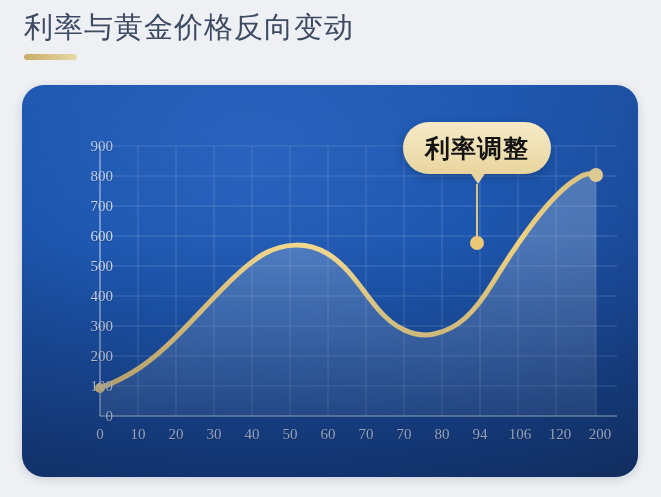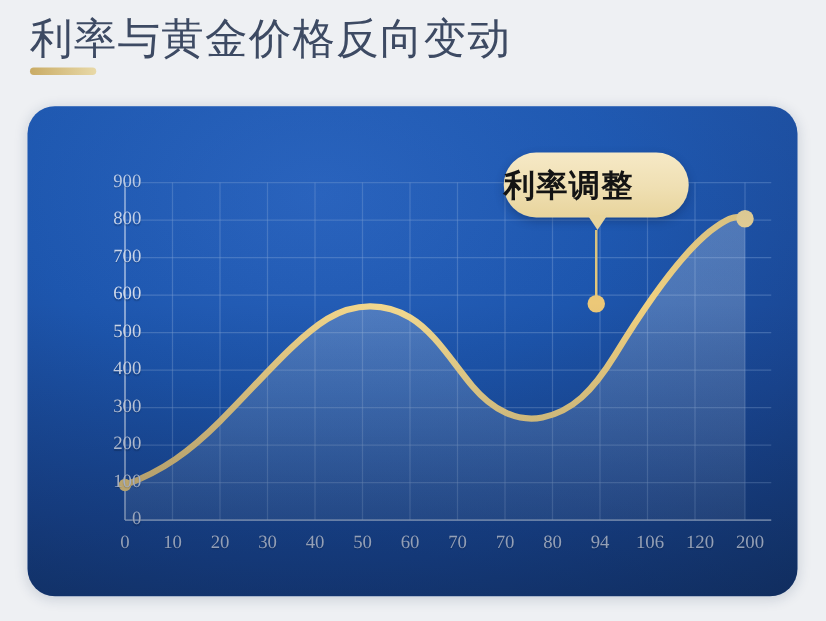--- a/index.html
+++ b/index.html
@@ -6,21 +6,21 @@
   body{
     width:661px;height:497px;
     background:#eef0f3;
     font-family:"Liberation Sans", sans-serif;
     overflow:hidden;
     position:relative;
   }
   
   #page-title{
     position:absolute;left:24px;top:8px;
-    font-size:34px;
+    font-size:29px;
     font-weight:500;
     letter-spacing:1px;
     color:#3d4a63;
     font-family:"Liberation Sans", sans-serif;
     white-space:nowrap;
   }
   #title-accent{
     position:absolute;left:24px;top:54px;
     width:53px;height:6px;border-radius:3px;
     background:linear-gradient(90deg,#c9ab64 0%,#e8d9a8 100%);
@@ -55,21 +55,21 @@
   .x-label{transform:translateX(-50%);}
   #y-axis-labels{position:absolute;left:55px;top:0;width:36px;height:392px;}
   #x-axis-labels{position:absolute;left:0;top:0;width:616px;height:392px;}
   
   #callout{
     position:absolute;left:403px;top:122px;
     width:148px;height:52px;
     border-radius:26px;
     background:linear-gradient(180deg,#f6e9c6 0%,#efdfb2 55%,#e8d49c 100%);
     box-shadow:0 3px 8px rgba(10,25,60,.30);
-    display:flex;align-items:center;
+    display:flex;align-items:center;justify-content:center;
   }
   #callout-text{
     font-family:"Liberation Sans", sans-serif;
     font-size:25px;font-weight:bold;color:#141414;
     letter-spacing:1px;
   }
   #callout-tail{
     position:absolute;left:470px;top:172px;
     width:0;height:0;
     border-left:8px solid transparent;

